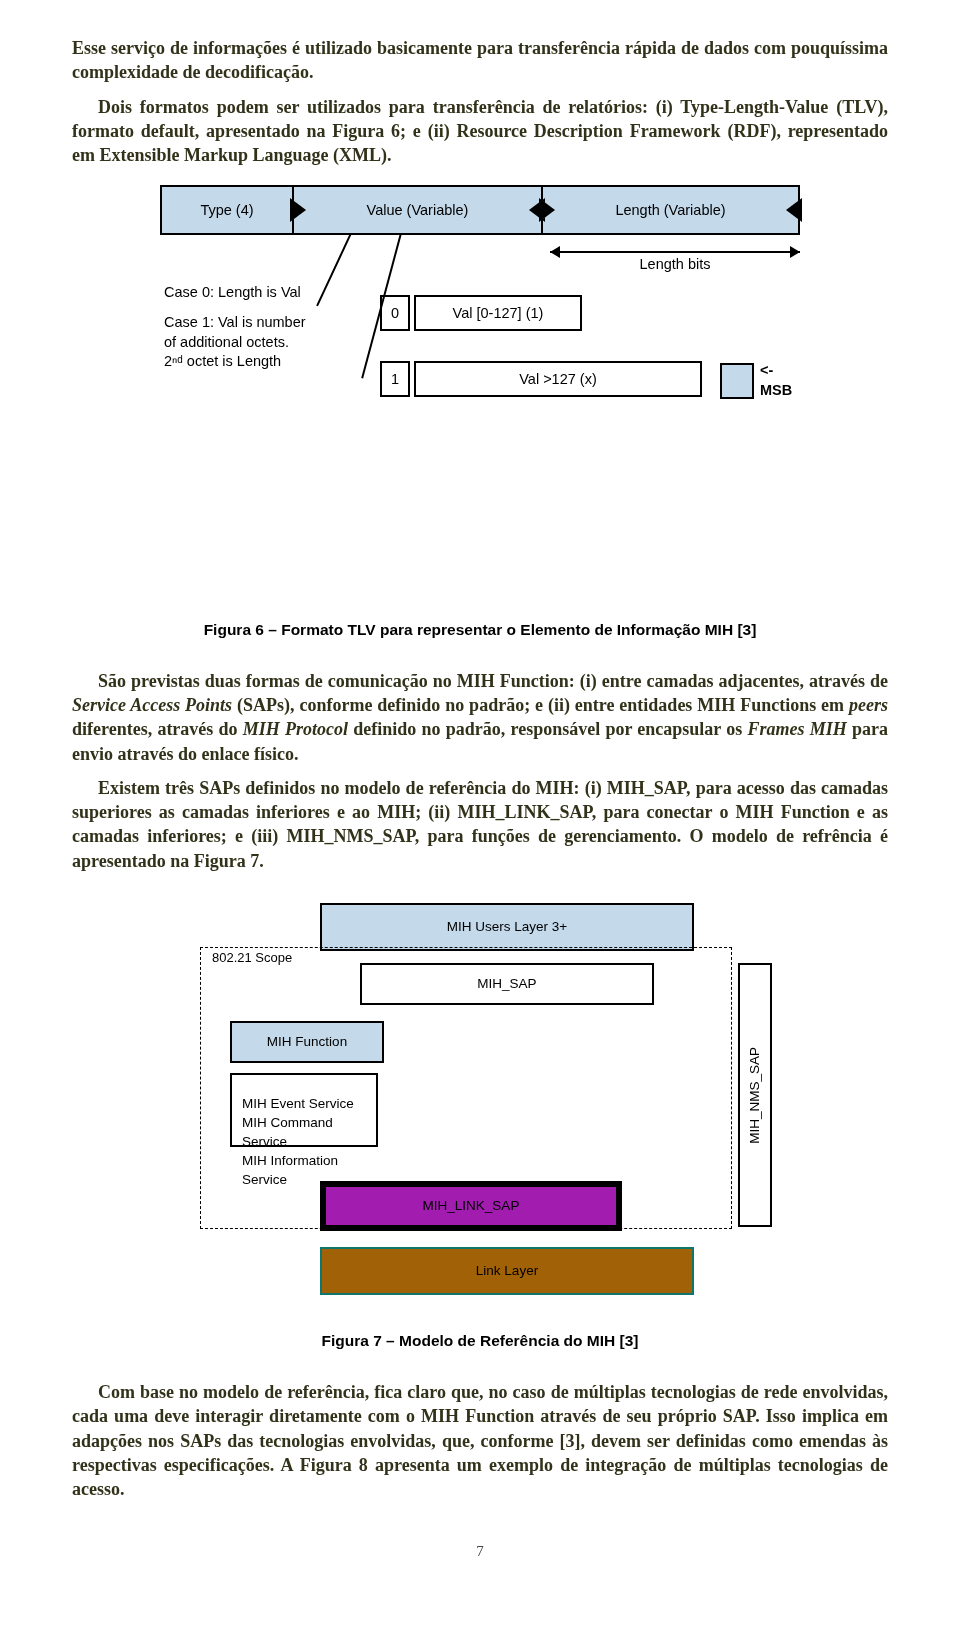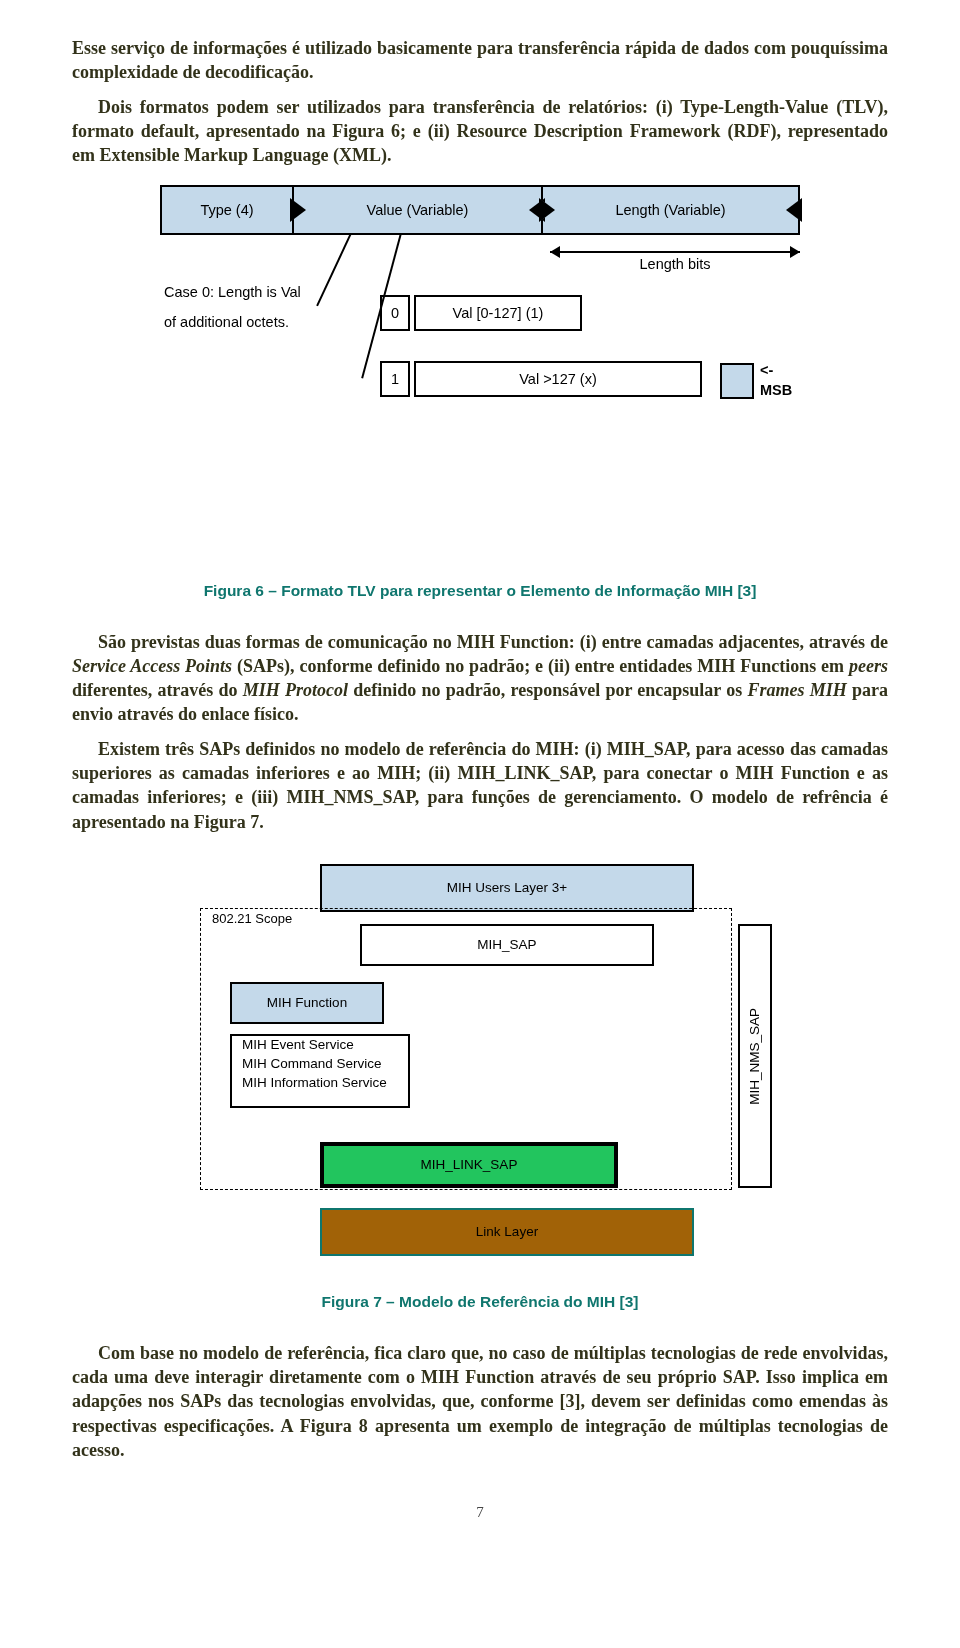--- a/index.html
+++ b/index.html
@@ -22,21 +22,21 @@
     font-weight: bold;
   }
   p.body.first {
     text-indent: 26px;
   }
   .figcap {
     font-family: Arial, Helvetica, sans-serif;
     font-size: 15.5px;
     font-weight: bold;
     text-align: center;
-    color: #0f766e;
+    color: #000000;
     margin: 28px 0 28px 0;
   }
   .pagenum {
     text-align: center;
     font-size: 15px;
     color: #444;
     margin-top: 40px;
   }
   .italic { font-style: italic; }
 
@@ -181,31 +181,31 @@
   .mihfn {
     position:absolute;
     left:30px; top:118px;
     width:150px; height:38px;
     background:#c4d9ea; border:2px solid #000;
     display:flex; align-items:center; justify-content:center;text-align:center;
   }
   .services {
     position:absolute;
     left:30px; top:170px;
-    width:180px; height:74px;
+    width:148px; height:74px;
     border:2px solid #000; background:#fff;
-    padding:0 10px;
+    padding:20px 10px;
     line-height:1.4;
     box-sizing:border-box;
   }
   .mihlink {
     position:absolute;
     left:120px; top:278px;
     width:290px; height:38px;
-    border:4px solid #000000; background:#22c55e;
+    border:6px solid #000000; background:#a21caf;
     display:flex; align-items:center; justify-content:center;
   }
   .linklayer {
     position:absolute;
     left:120px; top:344px;
     width:370px; height:44px;
     background:#a16207; border:2px solid #0f766e;
     display:flex; align-items:center; justify-content:center;
   }
   .nms {
@@ -250,21 +250,23 @@
   </div>
 
   <div class="case-lines">
     <div class="slash" style="height:80px; transform: rotate(25deg);"></div>
     <div class="slash" style="height:150px; left:50px; transform: rotate(15deg);"></div>
   </div>
 
   <div class="casetext">
     <div>Case 0: Length is Val</div>
     <div style="height:10px"></div>
+    <div>Case 1: Val is number</div>
     <div>of additional octets.</div>
+    <div>2ⁿᵈ octet is Length</div>
   </div>
 
   <div class="row2">
     <div class="sq">0</div>
     <div class="longbox" style="width:140px">Val [0-127] (1)</div>
   </div>
 
   <div class="row3">
     <div class="sq">1</div>
     <div class="longbox" style="width:260px">Val &gt;127 (x)</div>

